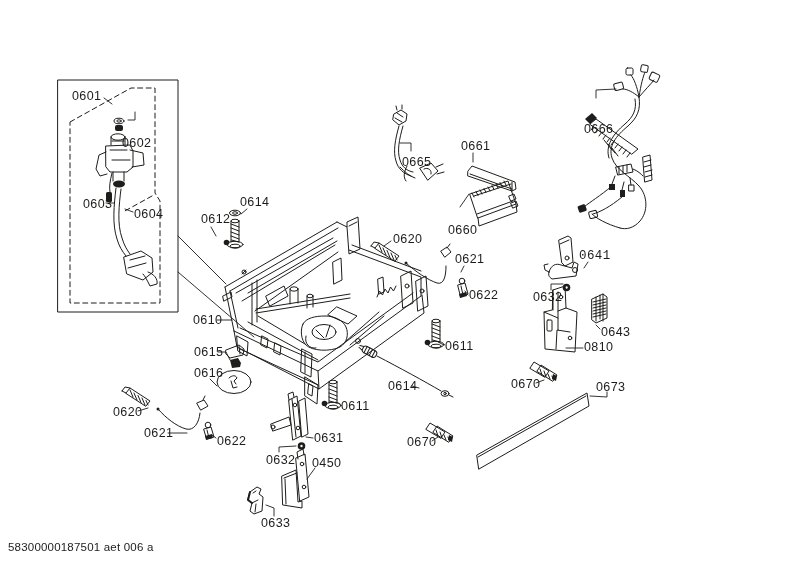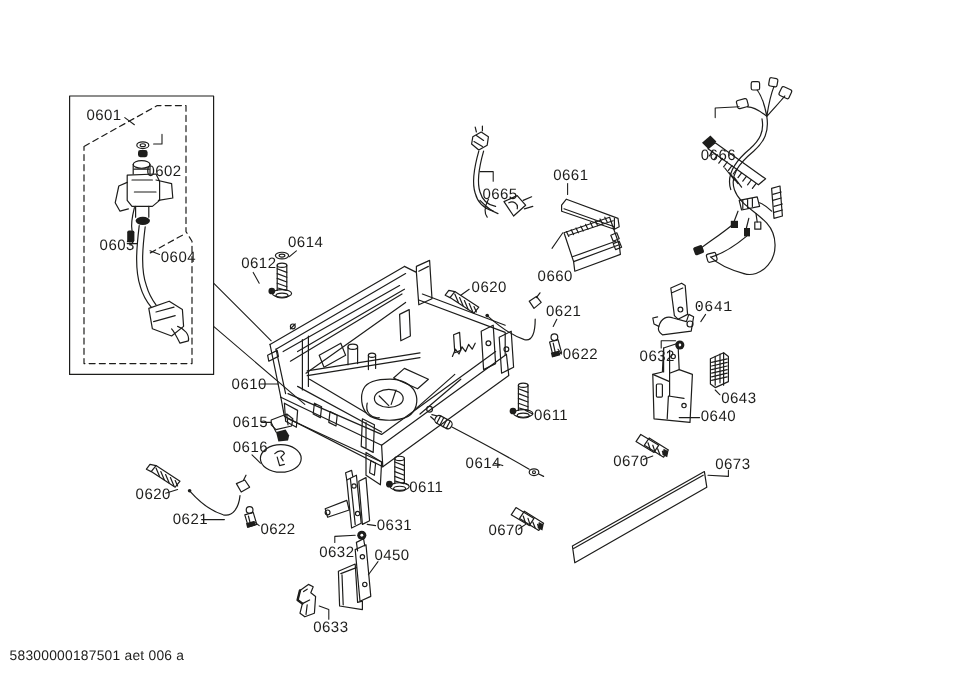--- a/index.html
+++ b/index.html
@@ -355,21 +355,21 @@
       <div class="lbl" style="left: 113px; top: 406px;">0620</div>
       <div class="lbl" style="left: 144px; top: 427px;">0621</div>
       <div class="lbl" style="left: 217px; top: 435px;">0622</div>
       <div class="lbl" style="left: 314px; top: 432px;">0631</div>
       <div class="lbl" style="left: 266px; top: 454px;">0632</div>
       <div class="lbl" style="left: 312px; top: 457px;">0450</div>
       <div class="lbl" style="left: 261px; top: 517px;">0633</div>
       <div class="lbl" style="left: 407px; top: 436px;">0670</div>
       <div class="lbl" style="left: 511px; top: 378px;">0670</div>
       <div class="lbl" style="left: 596px; top: 381px;">0673</div>
-      <div class="lbl" style="left: 584px; top: 341px;">0640</div>
+      <div class="lbl" style="left: 584px; top: 341px;">0810</div>
       <div class="lbl" style="left: 579px; top: 250px; font-family: Liberation Mono, monospace;">0641</div>
       <div class="lbl" style="left: 533px; top: 291px;">0632</div>
       <div class="lbl" style="left: 601px; top: 326px;">0643</div>
       <div class="lbl" style="left: 402px; top: 156px; text-align: right;">0665</div>
       <div class="lbl" style="left: 461px; top: 140px;">0661</div>
       <div class="lbl" style="left: 448px; top: 208px; margin-top: 16px;">0660</div>
       <div class="lbl" style="left: 584px; top: 99px; margin-top: 24px;">0666</div>
     </div>
 
   <div id="footer-code">58300000187501 aet 006 a</div>

